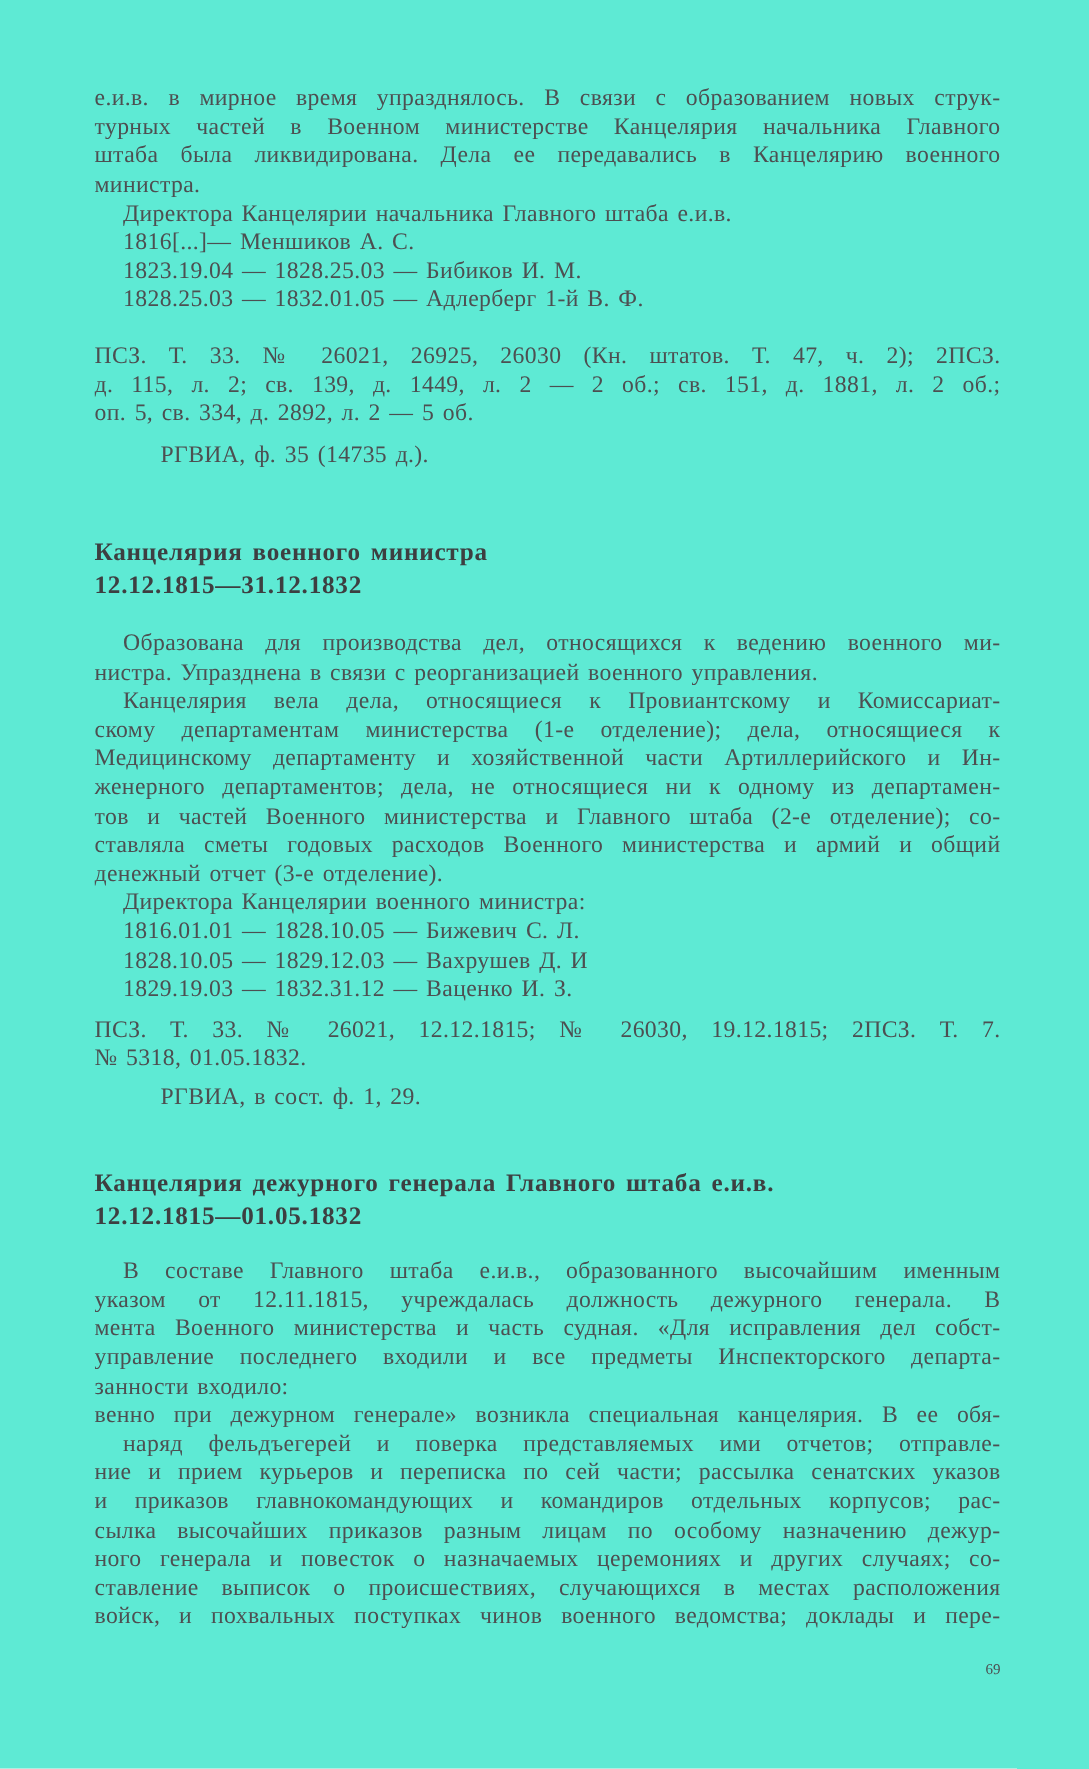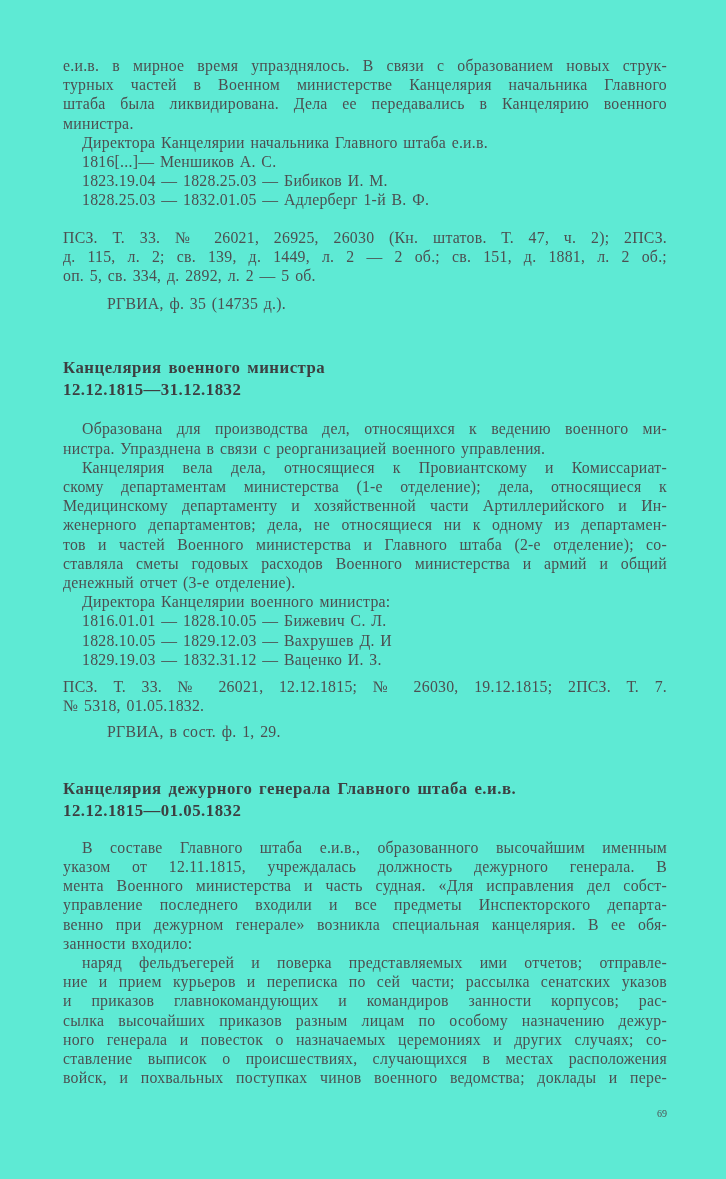--- a/index.html
+++ b/index.html
@@ -126,27 +126,27 @@
       </div>
       <div class="block heading" style="margin-top: 36px;">
         <div class="line">Канцелярия дежурного генерала Главного штаба е.и.в.</div>
         <div class="line end">12.12.1815—01.05.1832</div>
       </div>
       <div class="block para" style="margin-top: 16px;">
         <div class="line indent">В составе Главного штаба е.и.в., образованного высочайшим именным</div>
         <div class="line">указом от 12.11.1815, учреждалась должность дежурного генерала. В</div>
         <div class="line">мента Военного министерства и часть судная. «Для исправления дел собст-</div>
         <div class="line">управление последнего входили и все предметы Инспекторского департа-</div>
+        <div class="line end">занности входило:</div>
         <div class="line">венно при дежурном генерале» возникла специальная канцелярия. В ее обя-</div>
-        <div class="line end">занности входило:</div>
       </div>
       <div class="block para">
         <div class="line indent">наряд фельдъегерей и поверка представляемых ими отчетов; отправле-</div>
         <div class="line">ние и прием курьеров и переписка по сей части; рассылка сенатских указов</div>
-        <div class="line">и приказов главнокомандующих и командиров занности корпусов; рас-</div>
+        <div class="line">и приказов главнокомандующих и командиров отдельных корпусов; рас-</div>
         <div class="line">сылка высочайших приказов разным лицам по особому назначению дежур-</div>
         <div class="line">ного генерала и повесток о назначаемых церемониях и других случаях; со-</div>
         <div class="line">ставление выписок о происшествиях, случающихся в местах расположения</div>
         <div class="line">войск, и похвальных поступках чинов военного ведомства; доклады и пере-</div>
       </div>
     </div>
   <div class="page-number">69</div>
 </div>
 
 </body></html>

